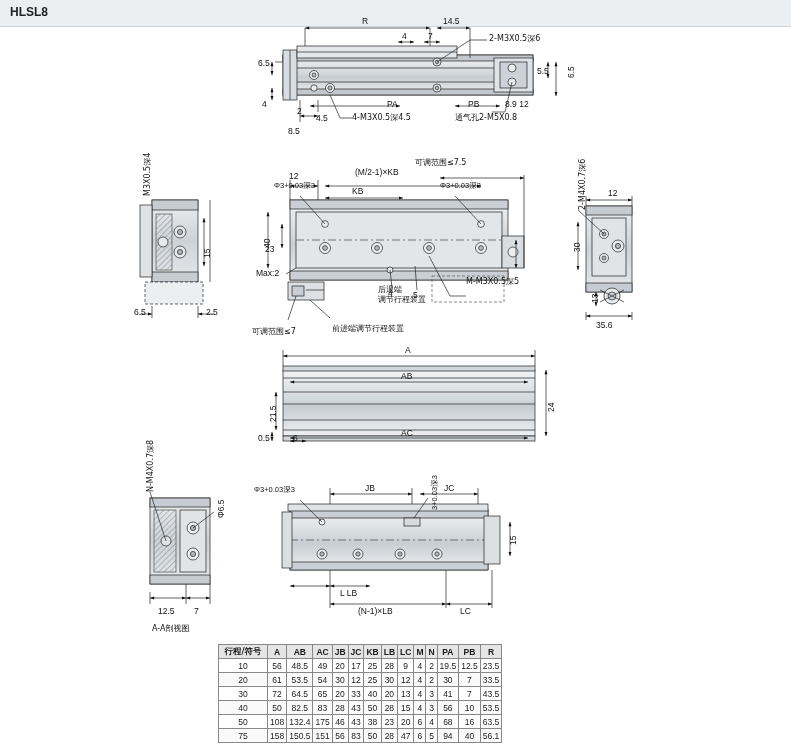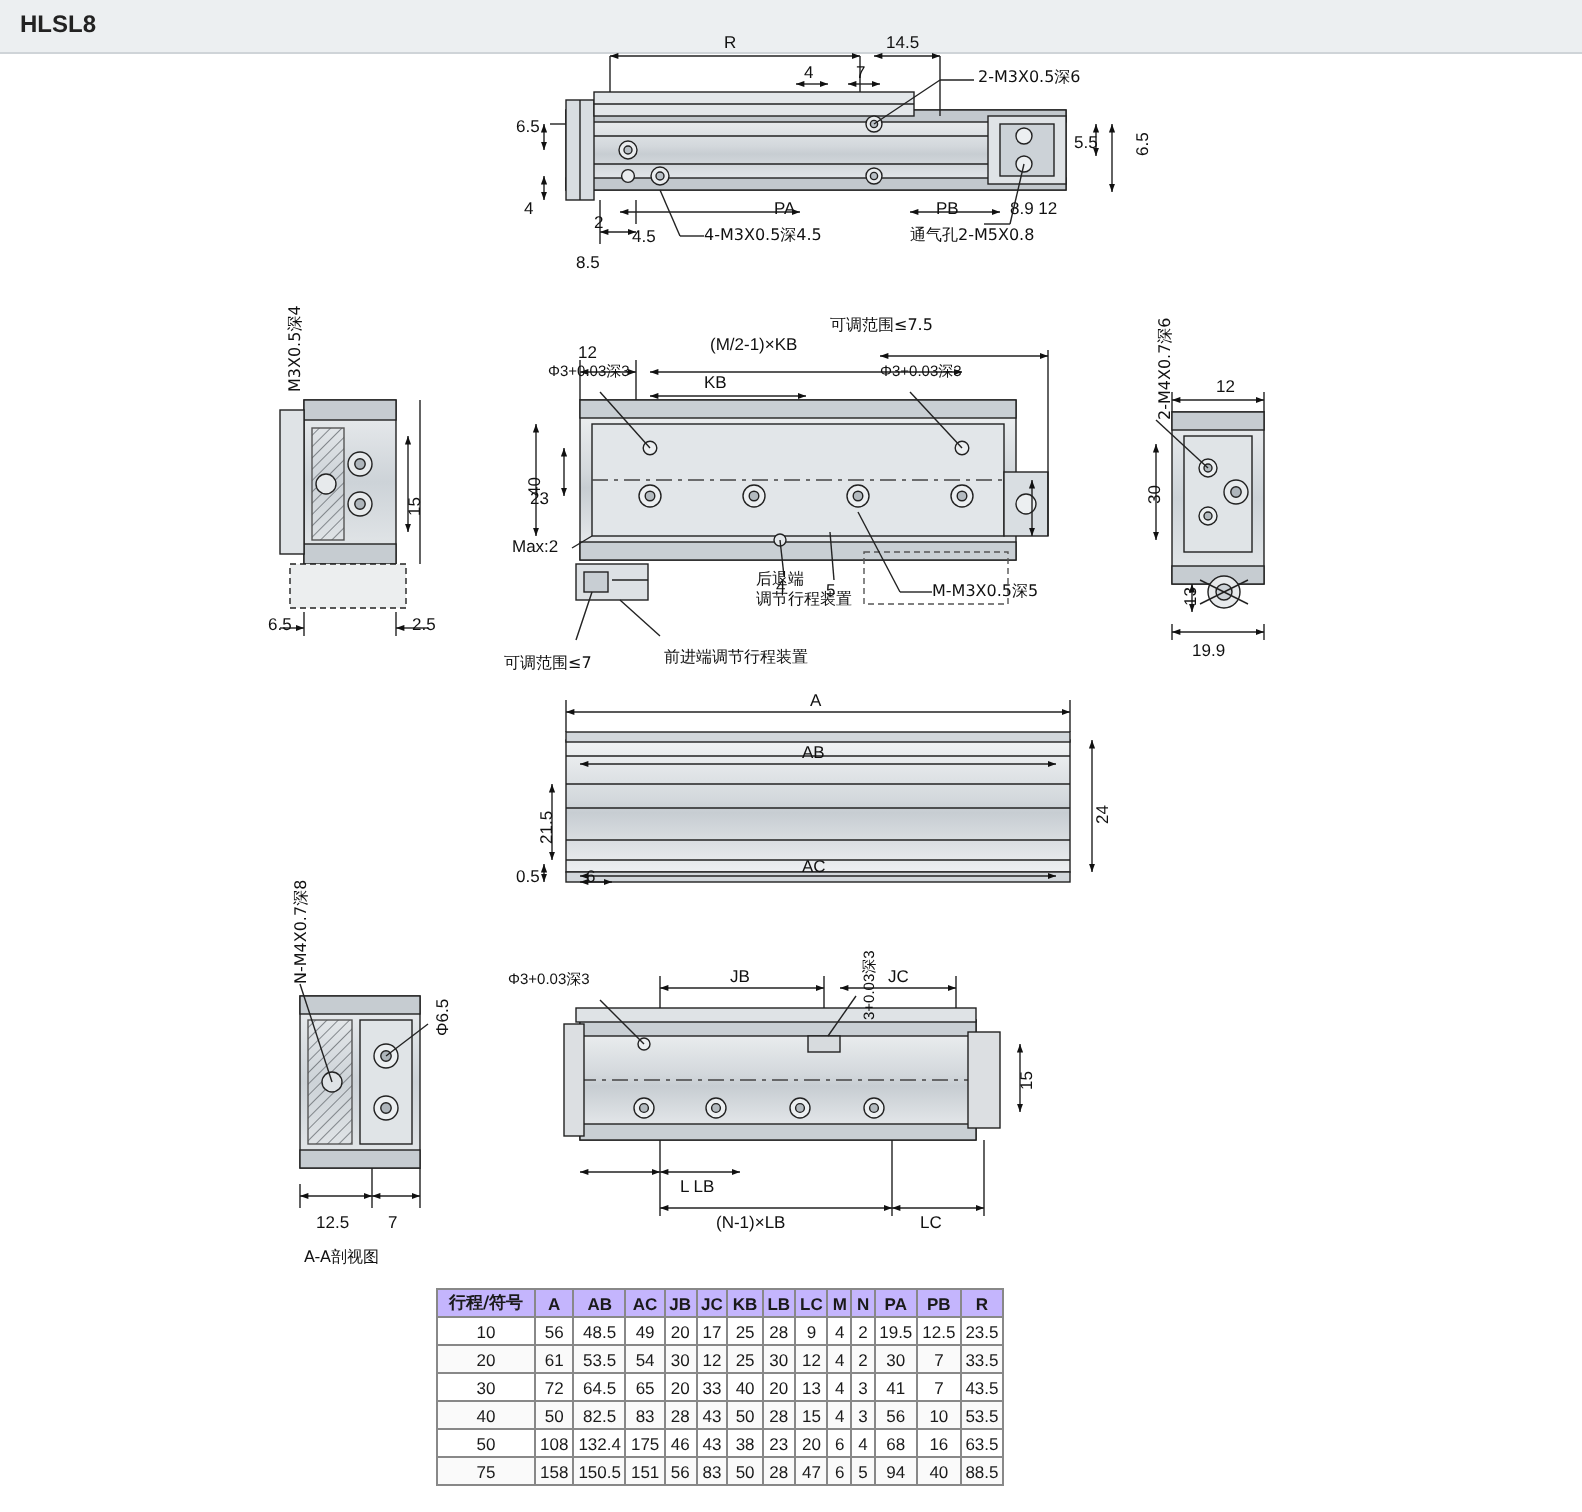--- a/index.html
+++ b/index.html
@@ -13,21 +13,21 @@
   .lbl.sm{font-size:7.5px;}
   .lbl.cn{font-family:"DejaVu Sans",sans-serif;font-size:8px;}
   .lbl.rot{transform-origin:0 0;}
 
   svg.draw{position:absolute;left:0;top:0;width:791px;height:756px;pointer-events:none;}
 
   
   .tblwrap{position:absolute;left:218px;top:644px;width:358px;}
   table.spec{border-collapse:collapse;font-size:8.5px;}
   table.spec td,table.spec th{border:1px solid #888;padding:0 2px;height:13px;text-align:center;font-weight:normal;}
-  table.spec thead th{background:#c4b5fd;font-weight:bold;font-size:8.5px;}
+  table.spec thead th{background:#e5e5e5;font-weight:bold;font-size:8.5px;}
   table.spec tbody tr:nth-child(even){background:#fafafa;}
   table.spec th.first{font-family:"DejaVu Sans",sans-serif;width:44px;}
 </style>
 </head>
 <body>
 
 <div id="root">
 
   <div class="hdr">
     <div class="t">HLSL8</div>
@@ -322,28 +322,28 @@
   <div class="lbl sm" style="left:440px;top:181px">Φ3+0.03深3</div>
   <div class="lbl" style="left:265px;top:244px">23</div>
   <div class="lbl rot" style="left:262px;top:248px;transform:rotate(-90deg)">40</div>
   <div class="lbl rot" style="left:202px;top:258px;transform:rotate(-90deg)">15</div>
   <div class="lbl" style="left:256px;top:268px">Max:2</div>
   <div class="lbl" style="left:388px;top:288px">4</div>
   <div class="lbl" style="left:413px;top:290px">5</div>
   <div class="lbl cn" style="left:378px;top:285px;width:60px;white-space:pre-line">后退端
 调节行程装置</div>
   <div class="lbl cn" style="left:332px;top:324px">前进端调节行程装置</div>
-  <div class="lbl cn" style="left:466px;top:291px">M-M3X0.5深5</div>
+  <div class="lbl cn" style="left:466px;top:277px">M-M3X0.5深5</div>
   <div class="lbl cn" style="left:252px;top:327px">可调范围≤7</div>
 
   <div class="lbl cn rot" style="left:578px;top:210px;transform:rotate(-90deg)">2-M4X0.7深6</div>
   <div class="lbl" style="left:608px;top:188px">12</div>
   <div class="lbl rot" style="left:572px;top:252px;transform:rotate(-90deg)">30</div>
   <div class="lbl rot" style="left:590px;top:303px;transform:rotate(-90deg)">13</div>
-  <div class="lbl" style="left:596px;top:320px">19.9</div>
+  <div class="lbl" style="left:596px;top:320px">35.6</div>
 
   <div class="lbl" style="left:405px;top:345px">A</div>
   <div class="lbl" style="left:401px;top:371px">AB</div>
   <div class="lbl" style="left:401px;top:428px">AC</div>
   <div class="lbl rot" style="left:268px;top:422px;transform:rotate(-90deg)">21.5</div>
   <div class="lbl rot" style="left:546px;top:412px;transform:rotate(-90deg)">24</div>
   <div class="lbl" style="left:258px;top:433px">0.5</div>
   <div class="lbl" style="left:293px;top:433px">6</div>
 
   <div class="lbl sm" style="left:254px;top:485px">Φ3+0.03深3</div>
@@ -469,19 +469,19 @@
           <td>151</td>
           <td>56</td>
           <td>83</td>
           <td>50</td>
           <td>28</td>
           <td>47</td>
           <td>6</td>
           <td>5</td>
           <td>94</td>
           <td>40</td>
-          <td>88.5</td>
+          <td>56.1</td>
         </tr>
       </tbody>
     </table>
   </div>
 
 </div>
 
 </body></html>

